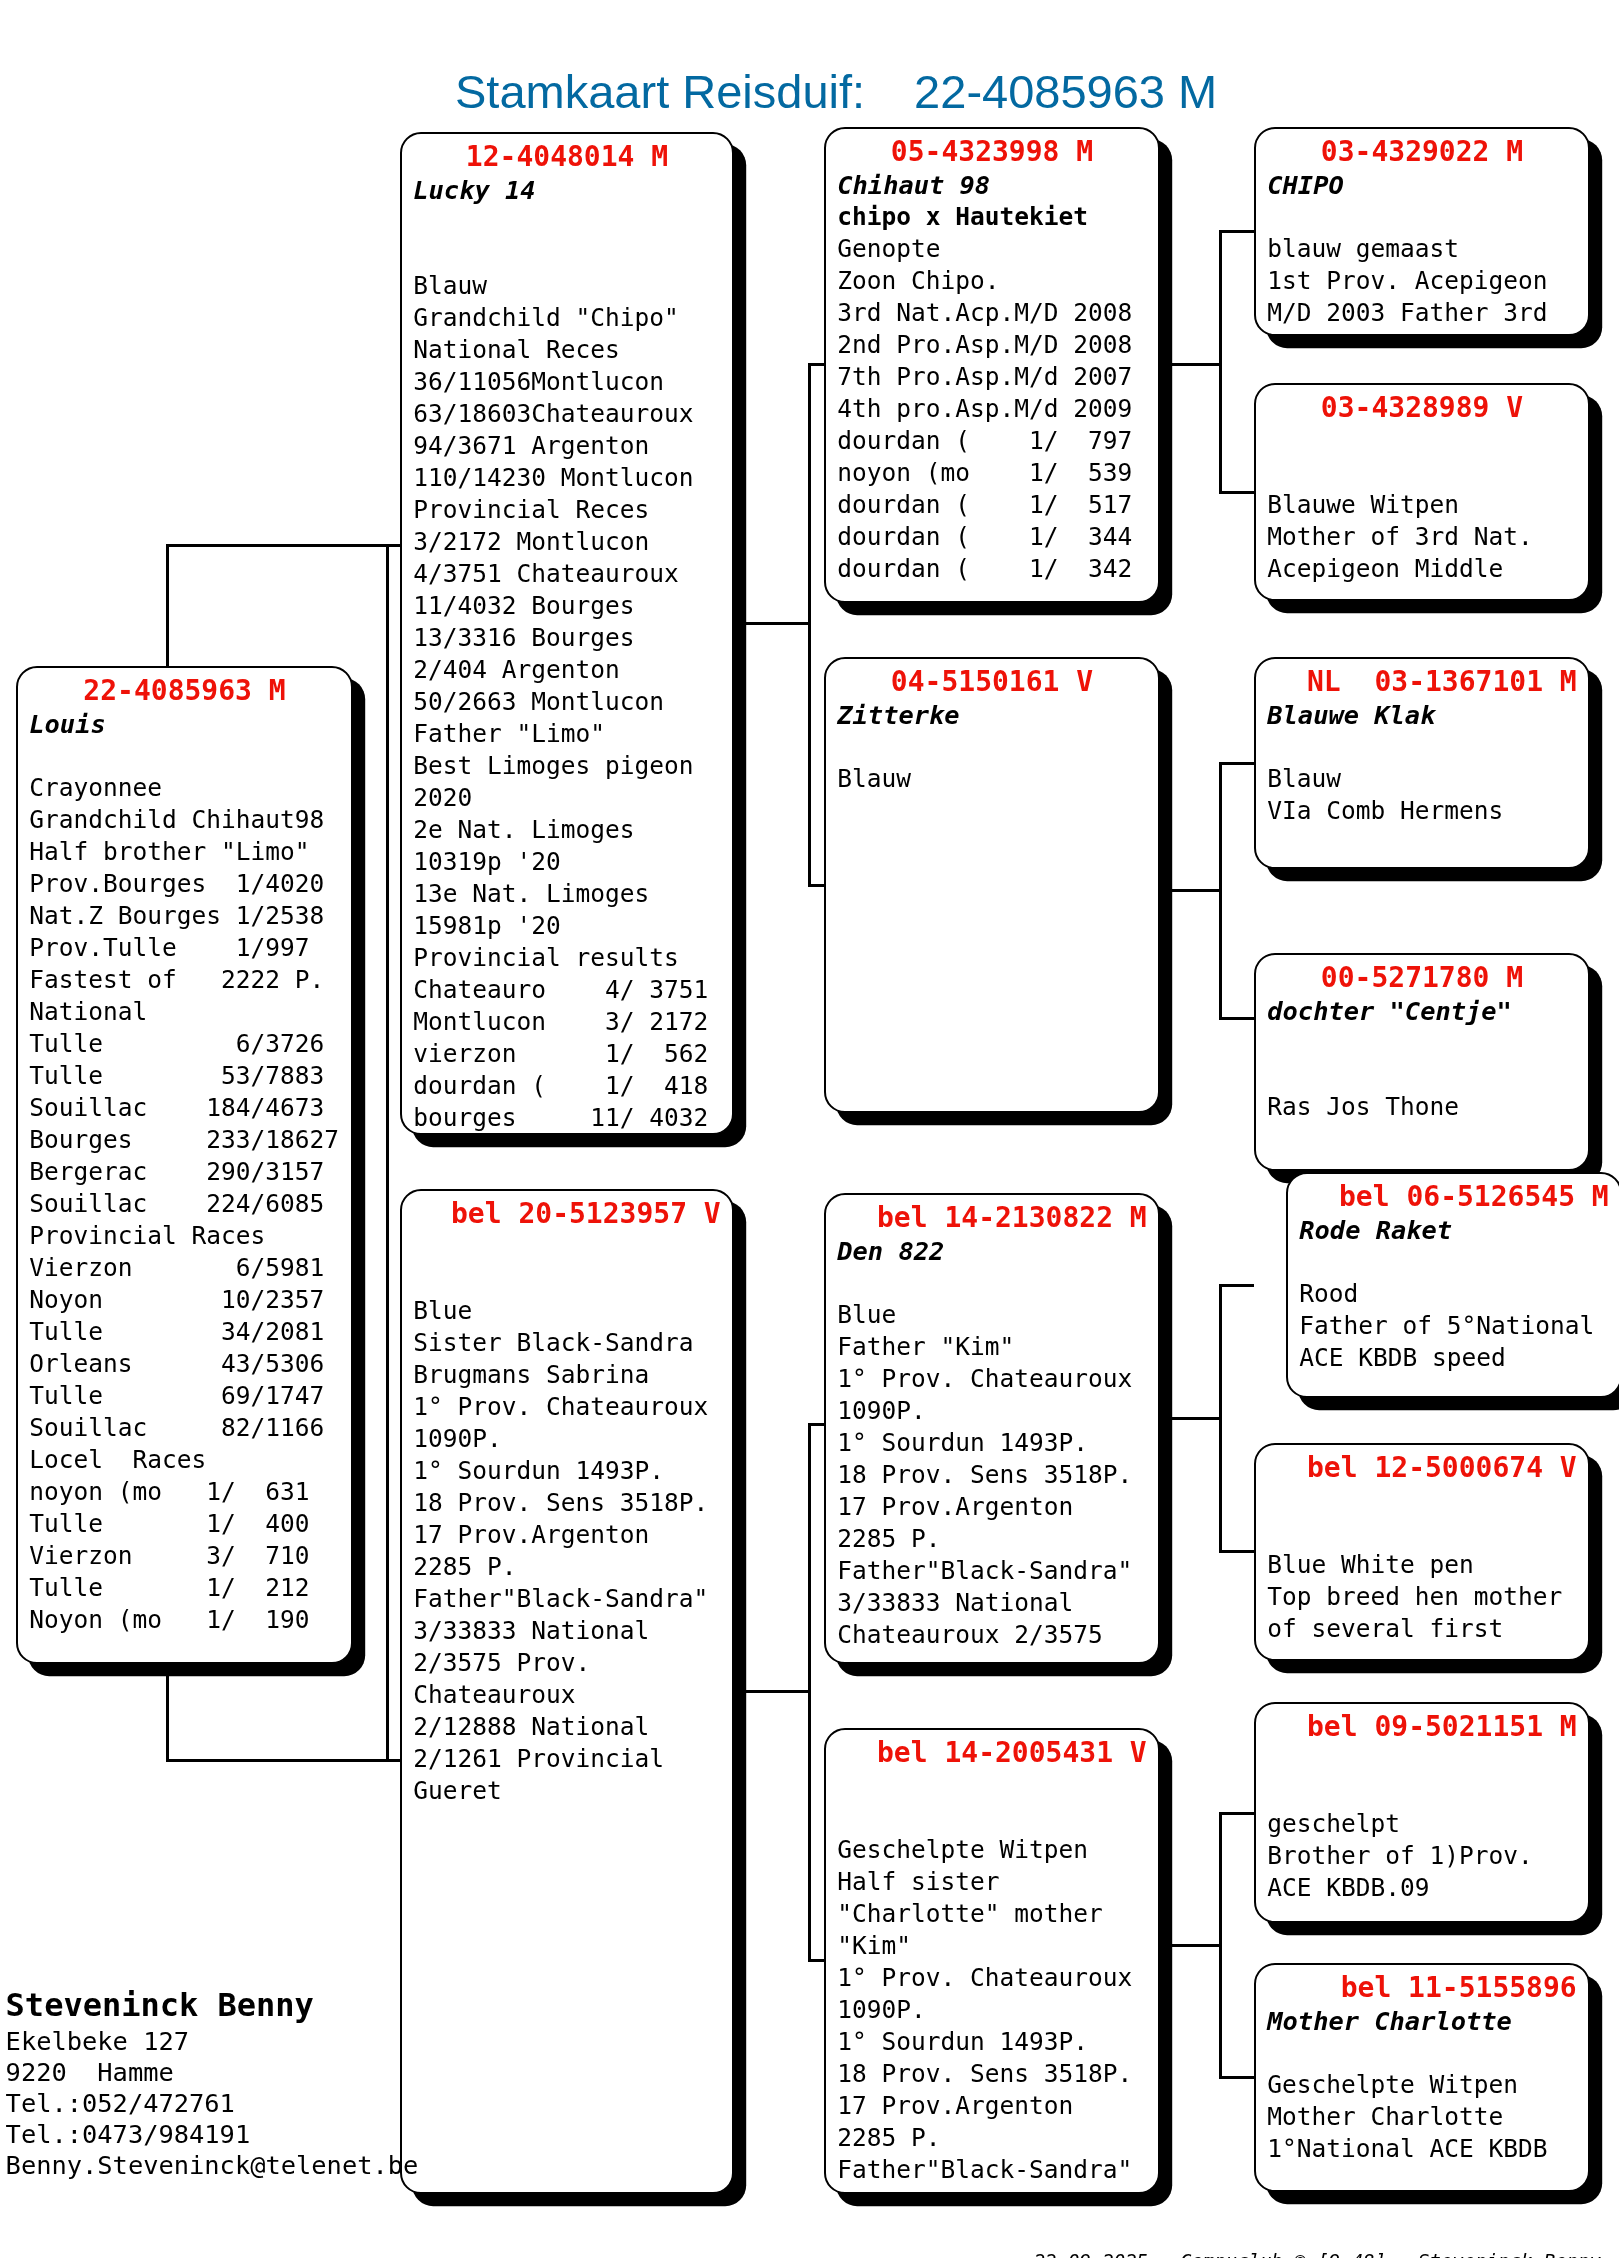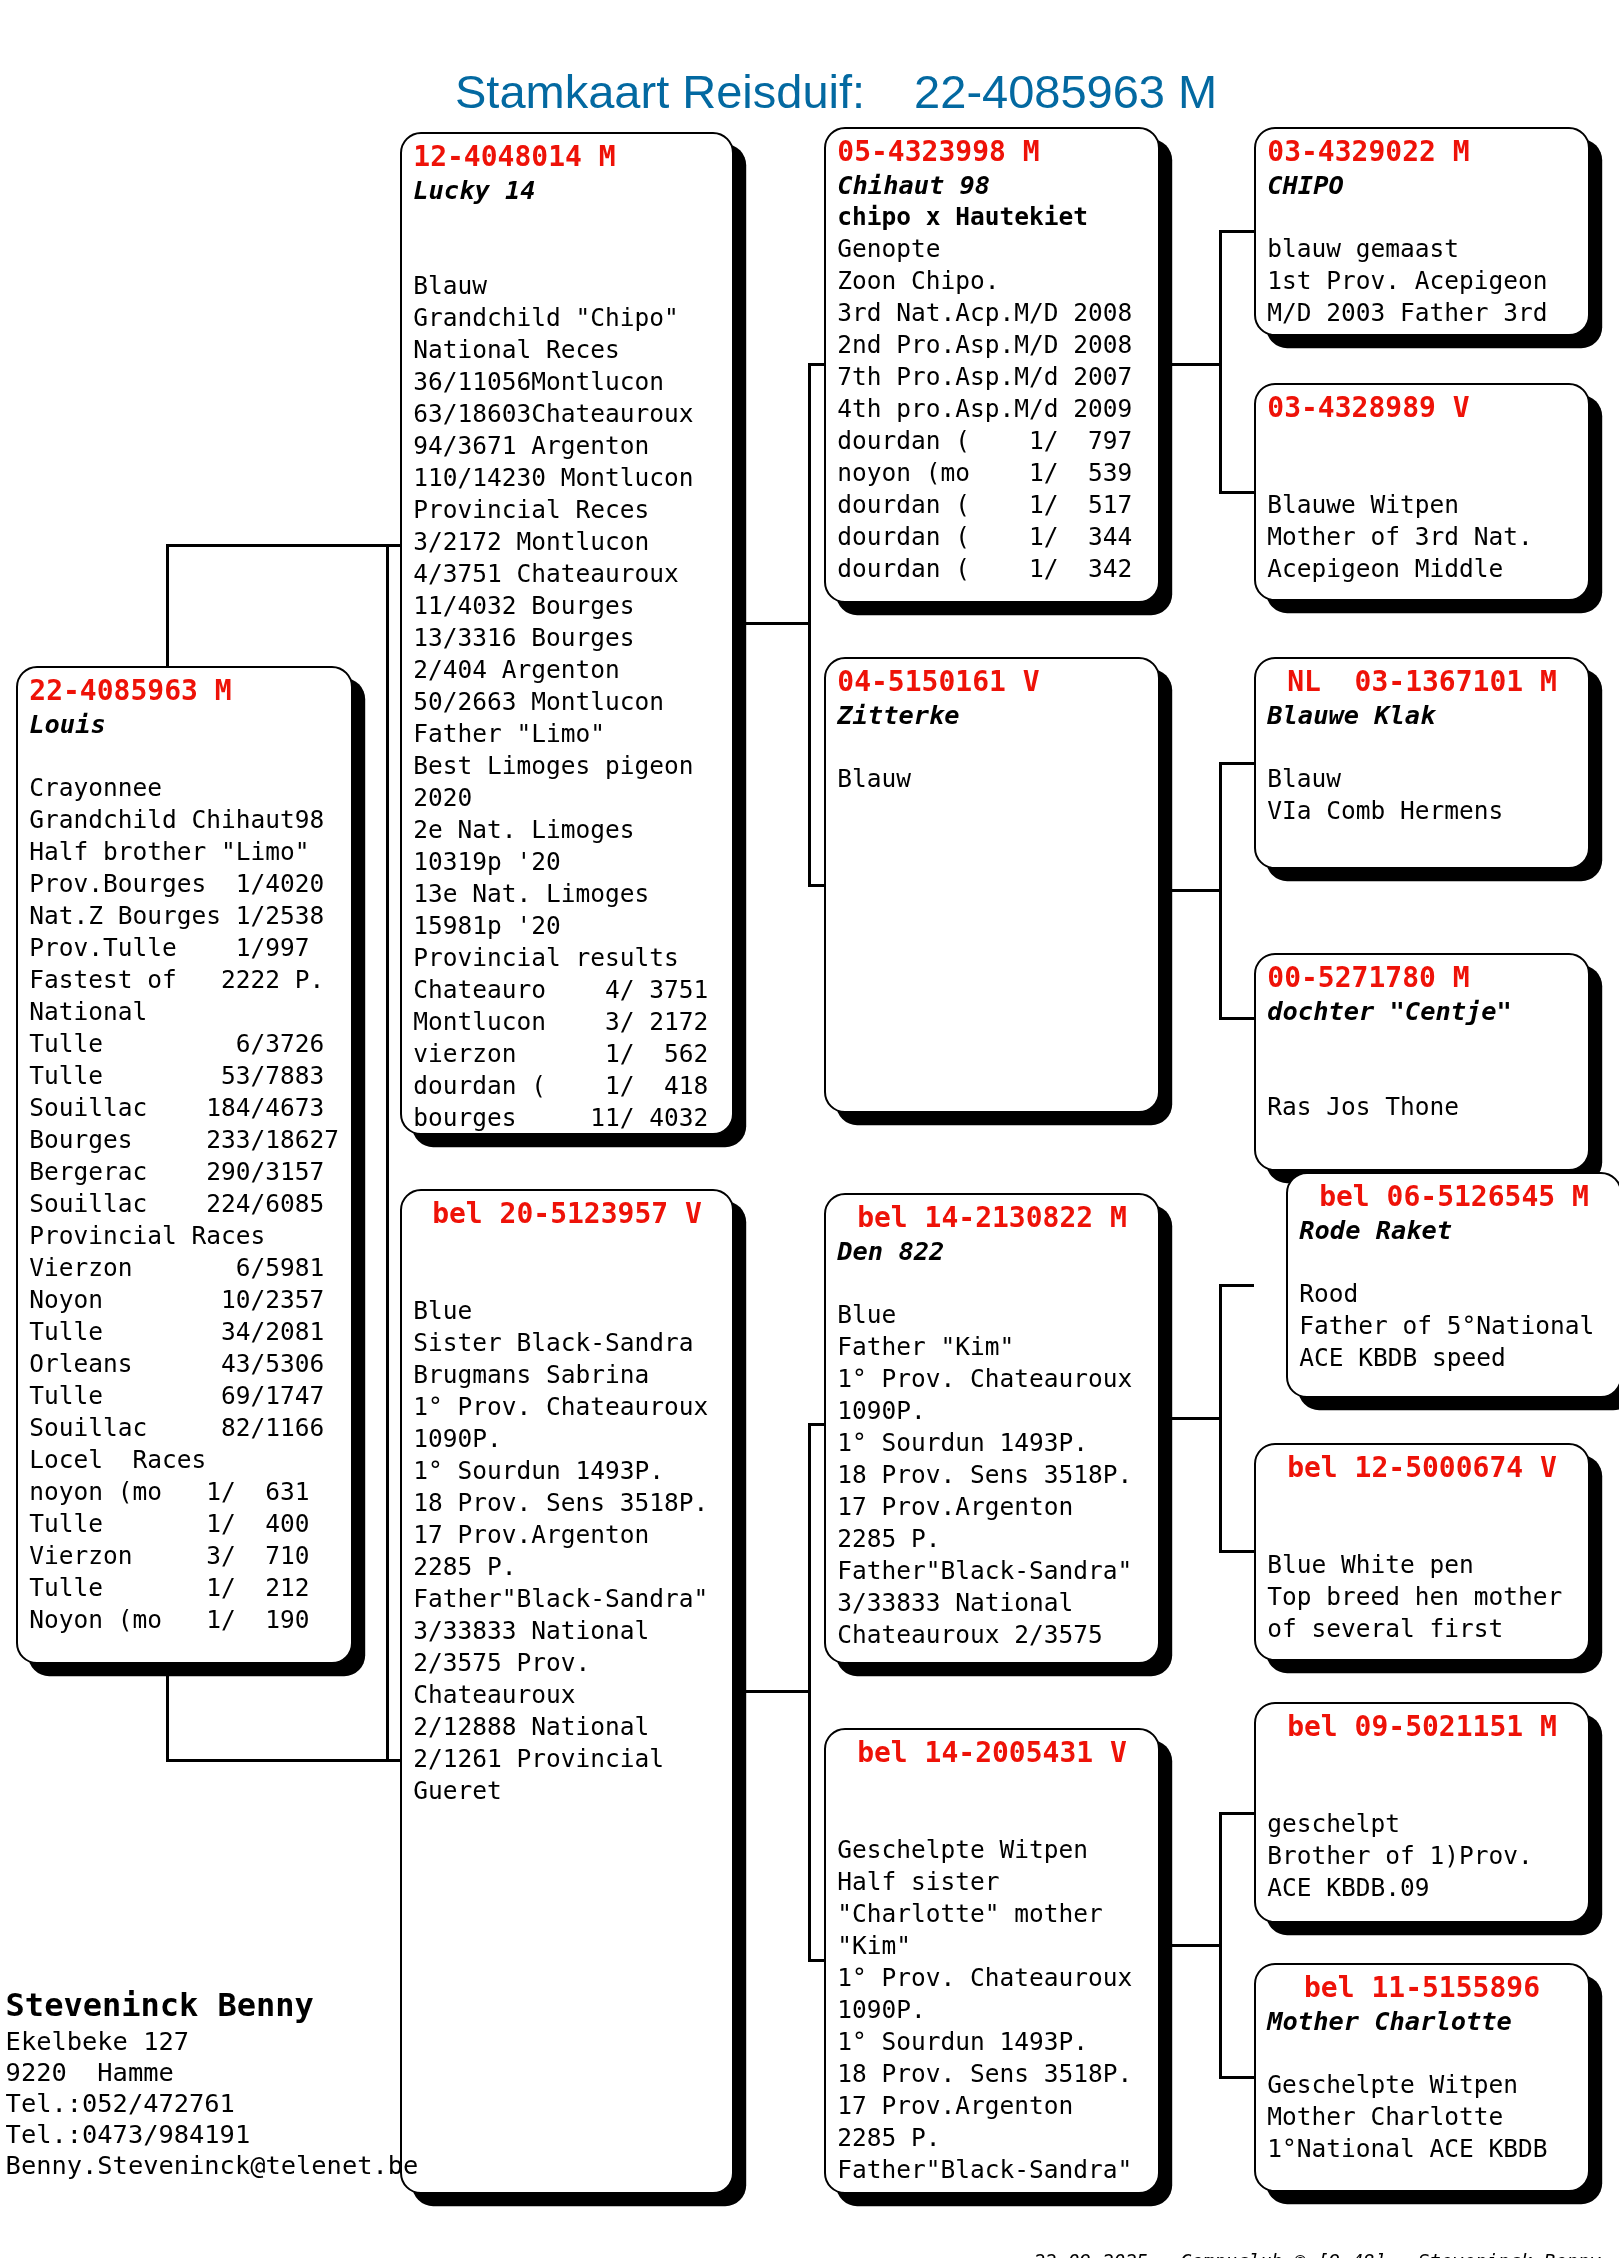--- a/index.html
+++ b/index.html
@@ -4,22 +4,22 @@
 <style>
   html,body{margin:0;padding:0;background:#ffffff;}
   .page{position:relative;width:1620px;height:2259px;background:#ffffff;overflow:hidden;
         font-family:"DejaVu Sans Mono",monospace;color:#000;}
   .title{position:absolute;top:9.4px;left:0;width:1620px;text-align:center;
          font-family:"Liberation Sans",sans-serif;font-size:47px;color:#0369a1;white-space:pre;}
   .title span + span{margin-left:49px;}
   .pbox{position:absolute;background:#fff;border:2.8px solid #000;border-radius:21px;
         box-shadow:12.2px 12.2px 0 0 #000;box-sizing:border-box;padding:5.6px 11.3px 0 11.3px;overflow:hidden;}
   .ptitle{font-size:28px;font-weight:bold;color:var(--red,#ee1208);line-height:34px;white-space:pre;}
-  .ptitle.center{text-align:left;}
-  .ptitle.left{text-align:center;}
+  .ptitle.center{text-align:center;}
+  .ptitle.left{text-align:right;}
   .pname{font-size:25.4px;font-style:italic;font-weight:bold;line-height:32px;white-space:pre;}
   .pline{font-size:24.5px;line-height:32px;min-height:32px;white-space:pre;}
   .pline.bold{font-weight:bold;}
   .cline{position:absolute;background:#000;}
   .owner{position:absolute;left:5.6px;top:1985px;}
   .owner-name{font-size:32px;font-weight:bold;line-height:41px;white-space:pre;}
   .owner-line{font-size:25.4px;line-height:31px;white-space:pre;}
   .footer{position:absolute;top:2228px;right:19px;font-size:19px;font-style:italic;white-space:pre;}
   .footer span + span{margin-left:32px;}
 </style>

